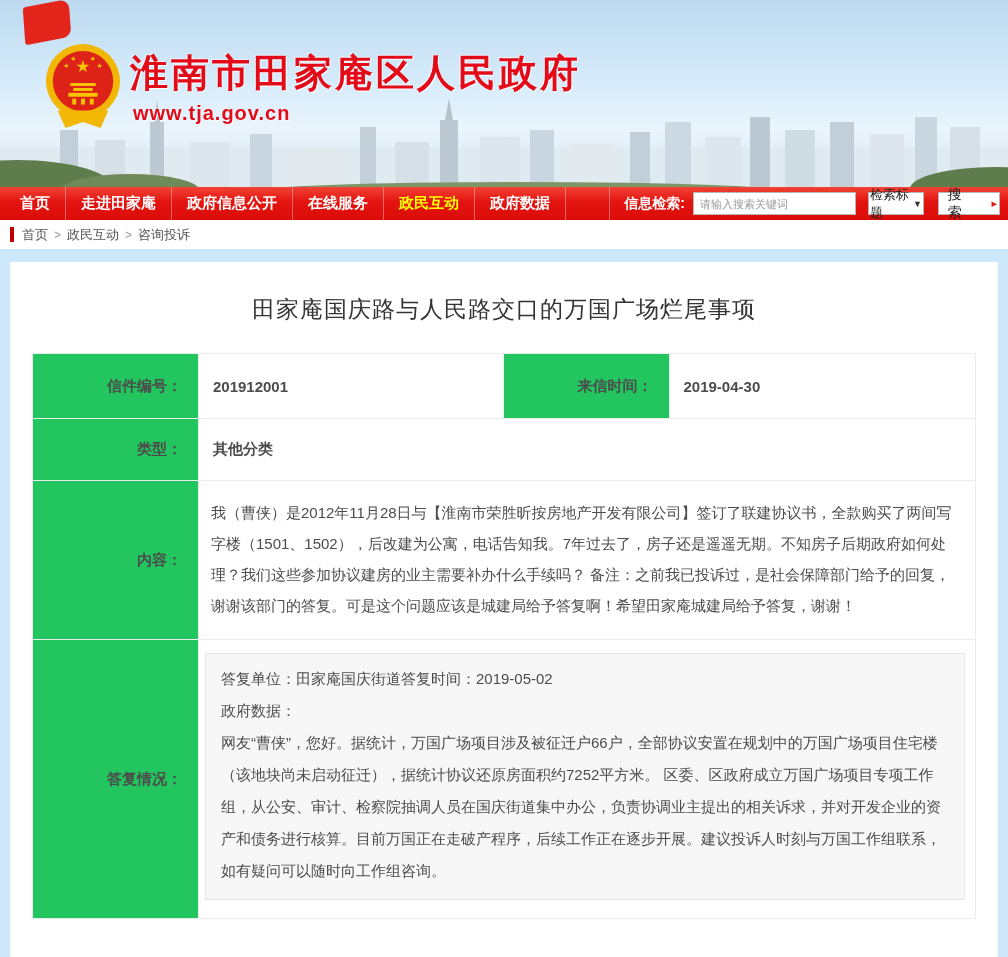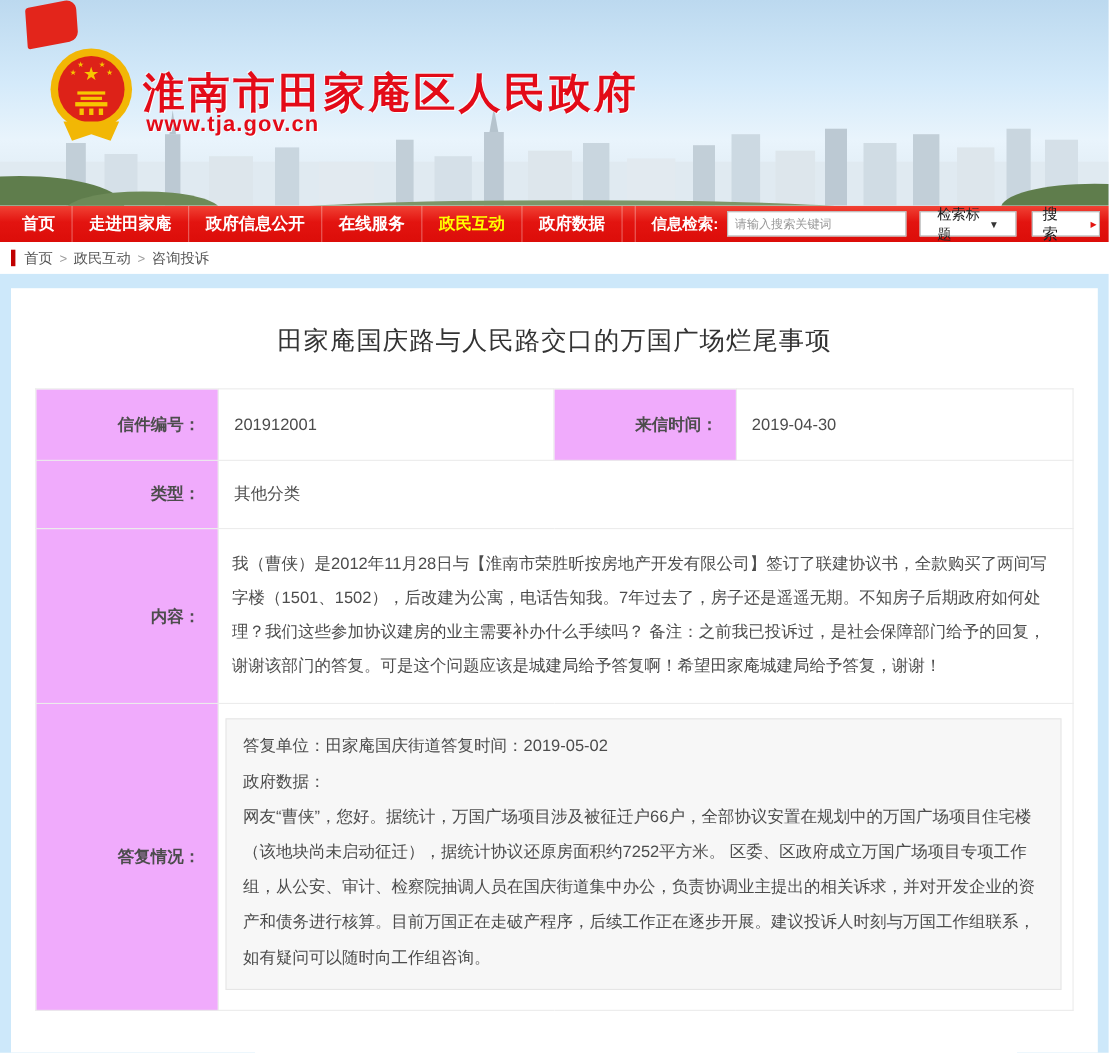--- a/index.html
+++ b/index.html
@@ -6,21 +6,21 @@
   html,body { width:1008px; height:957px; overflow:hidden; background:#fff;
     font-family:"Liberation Sans","DejaVu Sans",sans-serif; }
 
   
   .header { position:relative; width:1008px; height:187px; overflow:hidden;
     background:linear-gradient(180deg,#bcd9ef 0%,#d4eafa 40%,#e9f4fc 68%,#dce8f0 100%); }
   .skyline { position:absolute; left:0; bottom:0; width:1008px; height:95px; }
   .corner-flag { position:absolute; left:24px; top:3px; width:46px; height:38px;
     background:#e3251b; transform:skewY(-7deg) rotate(-4deg); border-radius:3px 10px 8px 3px; }
   .emblem { position:absolute; left:44px; top:38px; width:78px; height:96px; }
-  .site-name { position:absolute; left:130px; top:59px; font-size:38px; font-weight:bold;
+  .site-name { position:absolute; left:130px; top:48px; font-size:38px; font-weight:bold;
     color:#e30b18; letter-spacing:3px; font-family:"Liberation Serif","DejaVu Serif",serif;
     text-shadow:1px 1px 0 rgba(255,255,255,.85), -1px -1px 0 rgba(255,255,255,.6); }
   .site-url { position:absolute; left:133px; top:102px; font-size:20px; font-weight:bold;
     color:#e30b18; letter-spacing:1px;
     text-shadow:1px 1px 0 rgba(255,255,255,.85); }
 
   
   .nav { display:flex; align-items:center; width:1008px; height:33px;
     background:linear-gradient(180deg,#f14335 0%,#e31410 45%,#dc0d09 100%);
     padding:0 8px 0 0; }
@@ -30,22 +30,22 @@
     border-right:1px solid rgba(255,255,255,.35); }
   .nav-item:first-child { padding-left:20px; }
   .nav-item.active { color:#ffff00; }
   .nav-search { display:flex; align-items:center; margin-left:auto; height:100%;
     border-left:1px solid rgba(255,255,255,.35); padding-left:14px; }
   .search-label { color:#fff; font-size:14px; font-weight:bold; margin-right:8px; }
   .search-input { width:163px; height:23px; border:1px solid #b5b5b5; background:#fff;
     font-size:11px; padding:0 6px; color:#333; outline:none; }
   .search-input::placeholder { color:#999; }
   .search-scope { display:flex; align-items:center; justify-content:space-between;
-    width:88px; height:23px; background:#fff; border:1px solid #b5b5b5; margin-left:12px;
-    font-size:13px; color:#222; padding:0 15px; cursor:pointer; }
+    width:56px; height:23px; background:#fff; border:1px solid #b5b5b5; margin-left:12px;
+    font-size:13px; color:#222; padding:0 1px; cursor:pointer; }
   .search-scope .caret { font-size:9px; color:#333; }
   .search-btn { display:flex; align-items:center; justify-content:center; gap:19px;
     width:62px; height:23px; margin-left:14px; background:#fff; border:1px solid #b5b5b5;
     font-size:14px; color:#222; letter-spacing:2px; cursor:pointer;
     font-family:"Liberation Sans","DejaVu Sans",sans-serif; }
   .search-btn .btn-arrow { color:#e31410; font-size:11px; }
 
   
   .breadcrumb { display:flex; align-items:center; width:1008px; height:29px;
     background:#fff; padding-left:10px; font-size:13px; color:#555; }
@@ -56,23 +56,23 @@
   
   .main { width:1008px; height:816px; background:#cde8fa; padding:13px 10px 0; }
   .panel { width:988px; height:695px; background:#fff; padding:0 22px; overflow:hidden; }
   .page-title { text-align:center; font-size:23px; color:#333; font-weight:500;
     font-family:"Liberation Serif","DejaVu Serif",serif; letter-spacing:1px;
     padding:32px 0 28px; }
 
   
   table.letter { width:100%; border-collapse:collapse; table-layout:fixed; }
   table.letter td { border:1px solid #ececec; font-size:15px; color:#4c4c4c; }
-  td.lbl { background:#f0abfc; text-align:right; font-weight:bold;
+  td.lbl { background:#22c55e; text-align:right; font-weight:bold;
     padding:0 16px 0 2px; height:65px; }
-  td.val { padding:0 10px 0 14px; }
+  td.val { padding:0 10px 0 14px;font-weight:bold; }
   tr.row-cat td { height:62px; }
   td.content-cell { padding:16px 12px 18px 12px; line-height:31px; }
   tr.row-reply td.lbl, tr.row-reply td { vertical-align:middle; }
   .reply-box { margin:13px 10px 18px 6px; background:#f7f7f7; border:1px solid #e6e6e6;
     padding:9px 15px 12px; line-height:32px; font-size:15px; color:#4c4c4c; }
   .reply-time-label { }
 </style>
 </head>
 <body>
 

